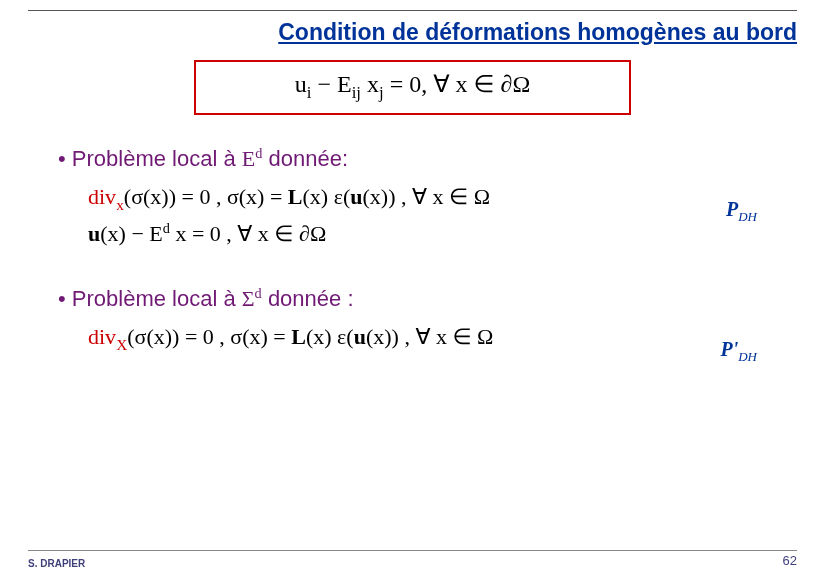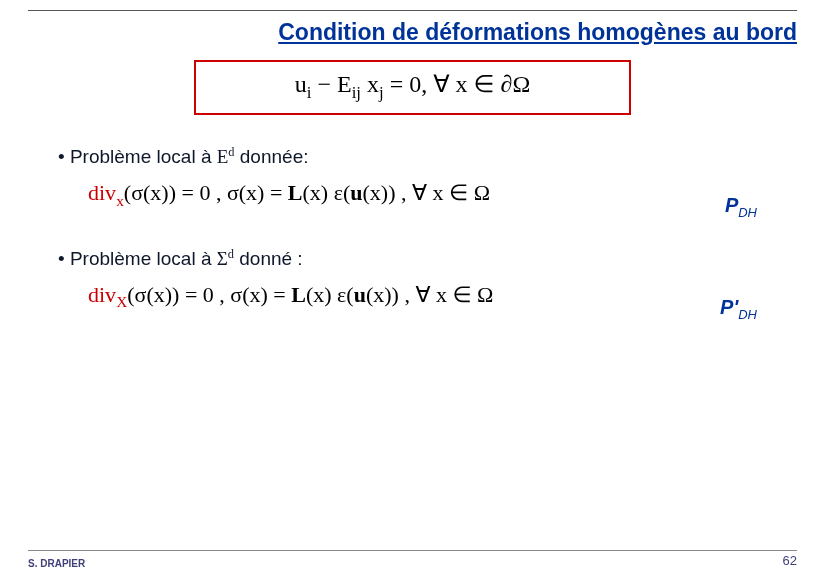--- a/index.html
+++ b/index.html
@@ -44,40 +44,40 @@
     margin: 0 auto 30px auto;
     width: 437px;
     padding: 8px 14px 10px 14px;
     box-sizing: border-box;
     font-family: "Times New Roman", serif;
     font-size: 24px;
     line-height: 1.2;
     text-align: center;
   }
   .bullet {
-    font-size: 19px;
-    color: #0f172a;
+    font-size: 22px;
+    color: #701a75;
     margin: 16px 0 8px 30px;
   }
   .eqblock {
     font-family: "Times New Roman", serif;
     font-size: 22px;
     line-height: 1.55;
     margin: 2px 0 4px 60px;
     position: relative;
   }
   .eqblock-row {
     white-space: nowrap;
   }
   .divx { color: #cc0000; margin-top: 8px; }
   .bold { font-weight: bold; }
   .plabel {
     position: absolute;
     right: 40px;
-    font-family: Liberation Sans, sans-serif;
+    font-family: Liberation Serif, serif;
     font-style: italic;
     font-size: 20px;
     color: #003399;
     font-weight: bold;
   }
   .plabel sub {
     font-style: italic;
     font-weight: normal;
     font-size: 13px;
   }
@@ -119,27 +119,30 @@
   </div>
 
   <div class="bullet">
     <span>• Problème local à </span><span style="font-family:'Times New Roman',serif;">E</span><span class="sup" style="font-family:'Times New Roman',serif;">d</span><span> donnée:</span>
   </div>
 
   <div class="eqblock">
     <div class="eqblock-row">
       <span class="divx">div</span><span class="divx sub">x</span><span>(σ(x)) = 0 ,  σ(x) = </span><span class="bold">L</span><span>(x) ε(</span><span class="bold">u</span><span>(x)) ,  ∀ x ∈ Ω</span>
     </div>
+    <div class="eqblock-row">
+      <span class="bold">u</span><span>(x) − E</span><span class="sup">d</span><span> x = 0 ,  ∀ x ∈ ∂Ω</span>
+    </div>
     <div class="plabel" style="top:14px;">
       <span>P</span><sub>DH</sub>
     </div>
   </div>
 
   <div class="bullet" style="margin-top:34px;">
-    <span>• Problème local à </span><span style="font-family:'Times New Roman',serif;">Σ</span><span class="sup" style="font-family:'Times New Roman',serif;">d</span><span> donné :</span>
+    <span>• Problème local à </span><span style="font-family:'Times New Roman',serif;">Σ</span><span class="sup" style="font-family:'Times New Roman',serif;">d</span><span> donnée :</span>
   </div>
 
   <div class="eqblock">
     <div class="eqblock-row">
       <span class="divx">div</span><span class="divx sub">X</span><span>(σ(x)) = 0 ,  σ(x) = </span><span class="bold">L</span><span>(x) ε(</span><span class="bold">u</span><span>(x)) ,  ∀ x ∈ Ω</span>
     </div>
     <div class="plabel" style="top:14px;">
       <span>P'</span><sub>DH</sub>
     </div>
   </div>

